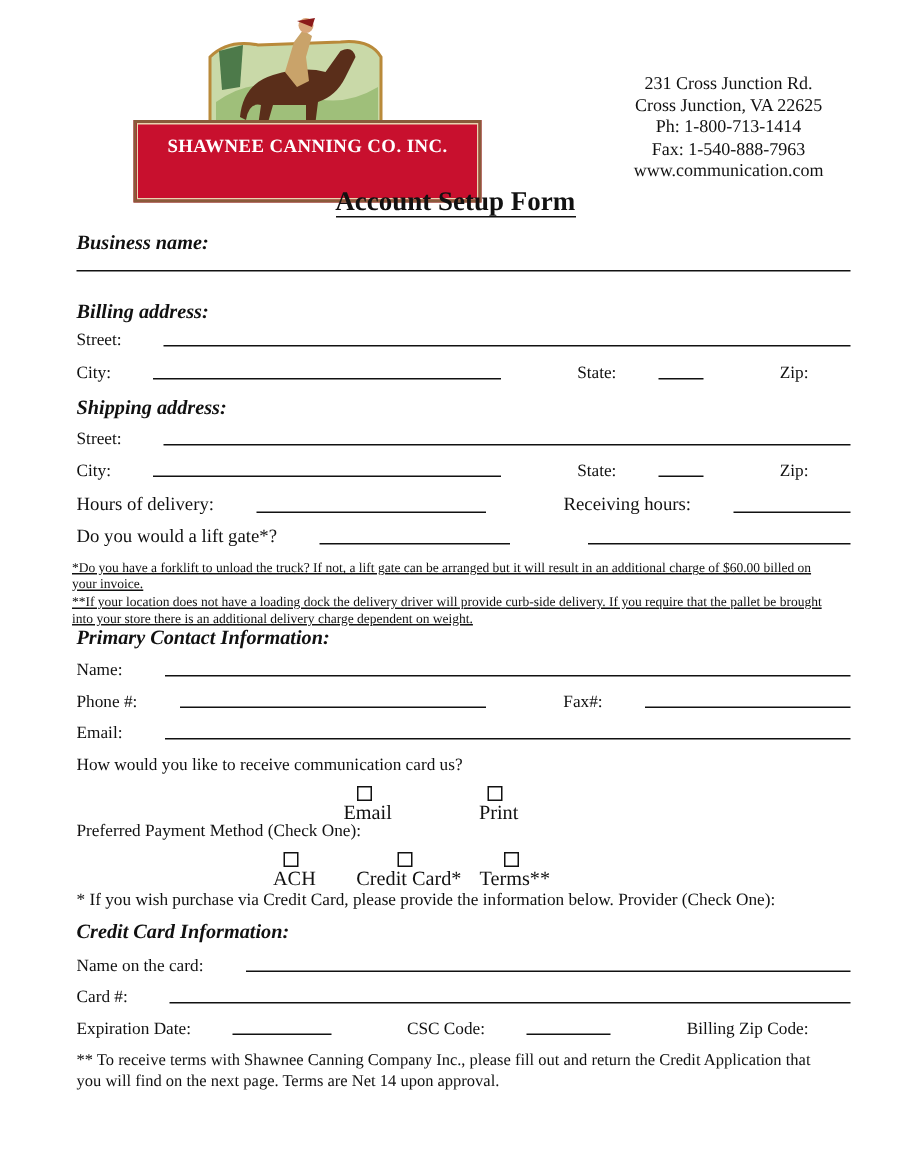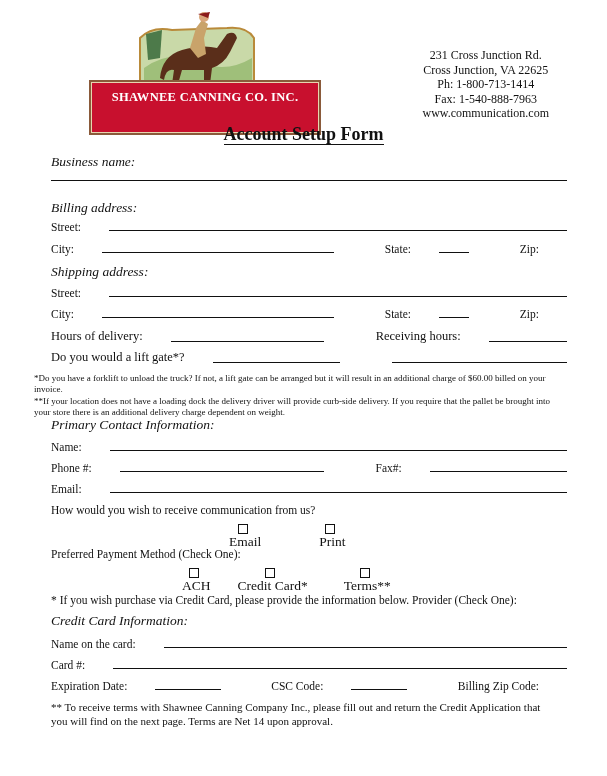--- a/index.html
+++ b/index.html
@@ -18,29 +18,29 @@
 
     
     .address { position: absolute; right: 58px; top: 48px; text-align: center;
       font-size: 12px; line-height: 14.5px; }
 
     
     .title { position: absolute; left: 0; right: 0; top: 124px; text-align: center;
       font-size: 18px; font-weight: bold; }
     .title span { border-bottom: 1.5px solid #111; padding-bottom: 0; }
 
-    .section { position: absolute; left: 51px; font-size: 13.5px; font-weight: normal; font-style: italic; }
+    .section { position: absolute; left: 51px; font-size: 13.5px; font-weight: bold; font-style: italic; }
     .rowline { position: absolute; left: 51px; right: 40px; display: flex; align-items: flex-end; font-size: 11.5px; gap: 24px; }
     .rowline.big { font-size: 12.5px; }
     .lbl { white-space: nowrap; margin-right: 4px; }
     .fill { border-bottom: 1px solid #111; height: 1px; margin-bottom: 2px; }
     .grow { flex: 1; }
     .gap { width: 4px; }
 
-    .note { position: absolute; left: 34px; right: 50px; font-size: 9px; line-height: 10.5px; }
+    .note { position: absolute; left: 48px; right: 50px; font-size: 9px; line-height: 10.5px; text-decoration: underline; }
     .plain { position: absolute; left: 51px; font-size: 11.5px; }
 
     .checks { position: absolute; display: flex; font-size: 13.5px; align-items: center; }
     .cb { display: inline-flex; align-items: center; flex-direction: column; }
     .box { width: 10px; height: 10px; border: 1px solid #111; display: inline-block; margin-right: 5px; }
 
     .footnote { position: absolute; left: 51px; right: 48px; font-size: 11px; line-height: 14px; }
   </style>
 </head>
 <body>
@@ -134,21 +134,21 @@
   <div class="fill" style="width:204px"></div>
   <span class="gap"></span>
   <span class="lbl">Fax#:</span>
   <div class="fill grow"></div>
 </div>
 <div class="rowline" style="top:483px">
   <span class="lbl">Email:</span>
   <div class="fill grow"></div>
 </div>
 
-<div class="plain" style="top:504px">How would you wish to receive communication from us?</div>
+<div class="plain" style="top:504px">How would you like to receive communication card us?</div>
 <div class="checks" style="left:229px; top:524px">
   <label class="cb">
     <span class="box"></span>
     <span>Email</span>
   </label>
   <label class="cb" style="margin-left:58px">
     <span class="box"></span>
     <span>Print</span>
   </label>
 </div>
@@ -156,21 +156,21 @@
 <div class="plain" style="top:548px">Preferred Payment Method (Check One):</div>
 <div class="checks" style="left:182px; top:568px">
   <label class="cb">
     <span class="box"></span>
     <span>ACH</span>
   </label>
   <label class="cb" style="margin-left:27px">
     <span class="box"></span>
     <span>Credit Card*</span>
   </label>
-  <label class="cb" style="margin-left:36px">
+  <label class="cb" style="margin-left:12px">
     <span class="box"></span>
     <span>Terms**</span>
   </label>
 </div>
 <div class="plain" style="top:594px">* If you wish purchase via Credit Card, please provide the information below. Provider (Check One):</div>
 
 <div class="section" style="top:613px">Credit Card Information:</div>
 <div class="rowline" style="top:638px">
   <span class="lbl">Name on the card:</span>
   <div class="fill grow"></div>

